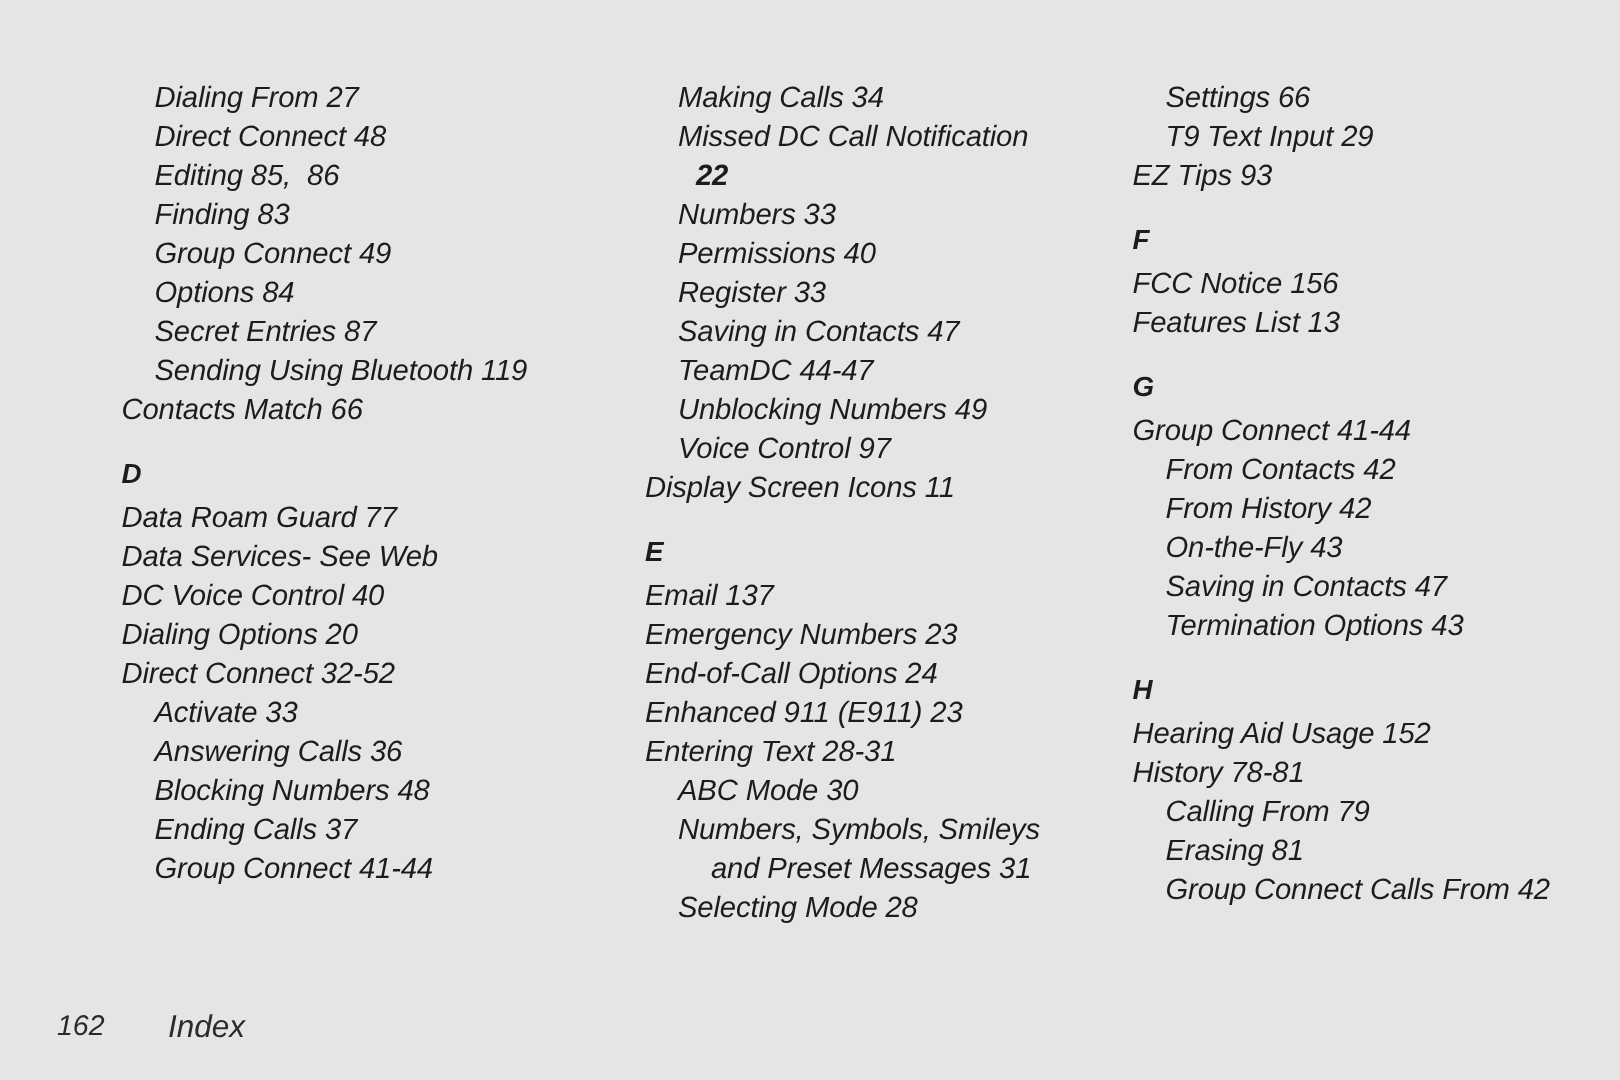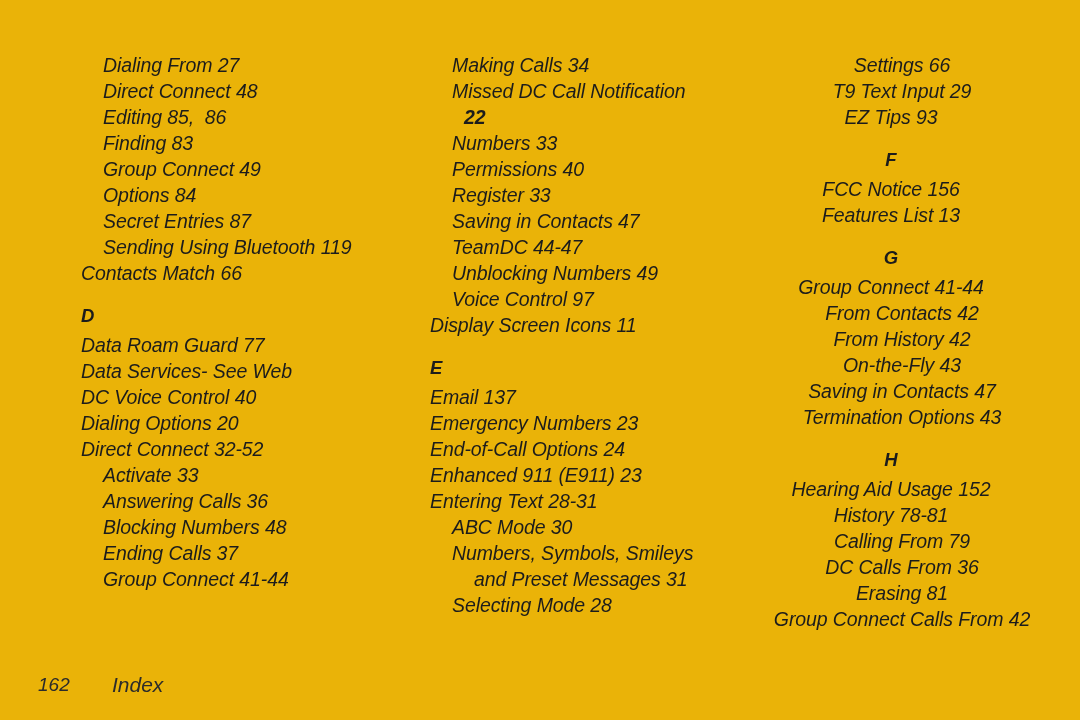--- a/index.html
+++ b/index.html
@@ -14,38 +14,38 @@
     position: relative;
     overflow: hidden;
     font-family: "Liberation Sans", "DejaVu Sans", sans-serif;
     color: #1c1c1c;
     -webkit-font-smoothing: antialiased;
   }
 
   .page {
     position: absolute;
     inset: 0;
-    background: #eab308;
+    background: #e5e5e5;
   }
 
   
   .columns {
     position: absolute;
     top: 0;
     left: 0;
     width: 1080px;
     height: 660px;
   }
   .column {
     position: absolute;
     top: 52px;
   }
   .col-1 { left: 81px;  width: 330px; }
   .col-2 { left: 430px; width: 300px; }
-  .col-3 { left: 731px; width: 320px; text-align: center; }
+  .col-3 { left: 755px; width: 320px; }
 
   
   .entry {
     font-style: italic;
     font-size: 19.5px;
     line-height: 26px;
     letter-spacing: -0.1px;
     white-space: pre;
   }
   .entry.lvl-0 { margin-left: 0; }
@@ -156,21 +156,20 @@
         <div class="entry lvl-0">Group Connect 41-44</div>
         <div class="entry lvl-1">From Contacts 42</div>
         <div class="entry lvl-1">From History 42</div>
         <div class="entry lvl-1">On-the-Fly 43</div>
         <div class="entry lvl-1">Saving in Contacts 47</div>
         <div class="entry lvl-1">Termination Options 43</div>
         <div class="section-heading">H</div>
         <div class="entry lvl-0">Hearing Aid Usage 152</div>
         <div class="entry lvl-0">History 78-81</div>
         <div class="entry lvl-1">Calling From 79</div>
-        <div class="entry lvl-1">DC Calls From 36</div>
         <div class="entry lvl-1">Erasing 81</div>
         <div class="entry lvl-1">Group Connect Calls From 42</div>
       </div>
   </div>
 
   <div class="footer">
     <span class="footer-page-number">162</span>
     <span class="footer-label">Index</span>
   </div>
 

